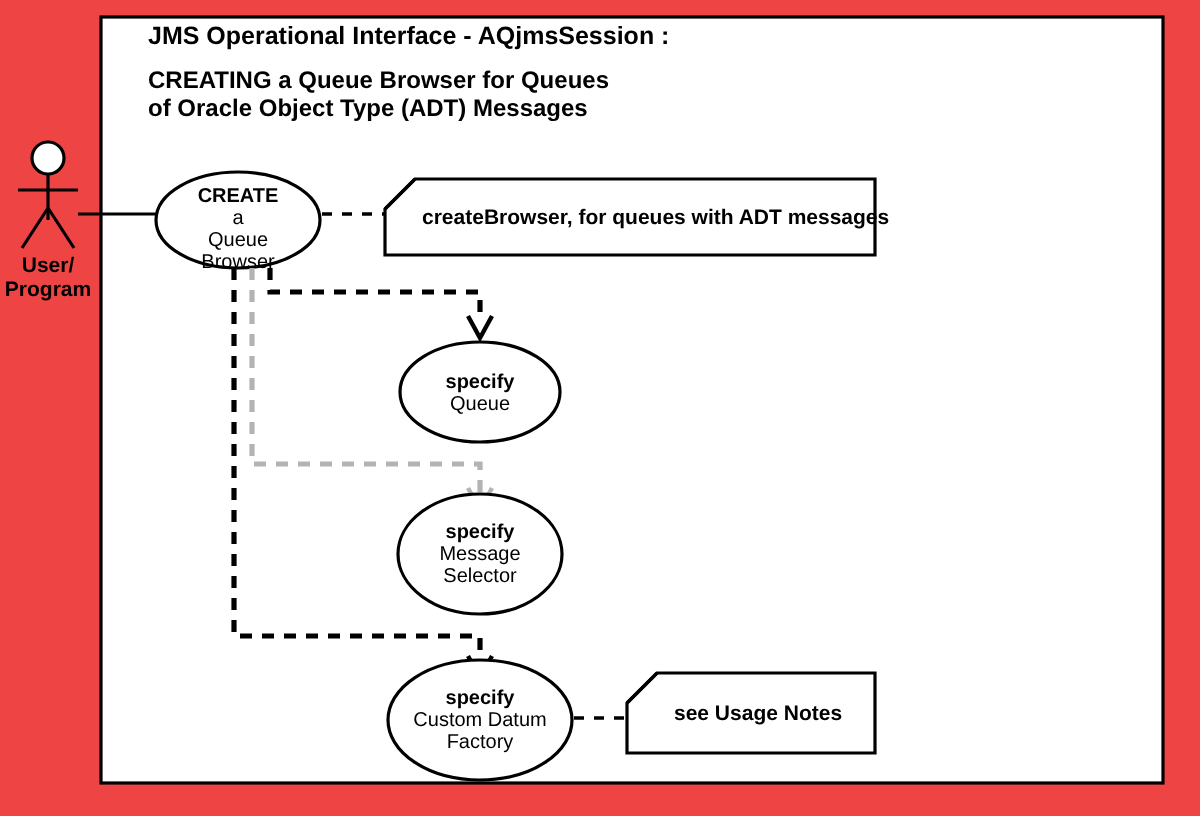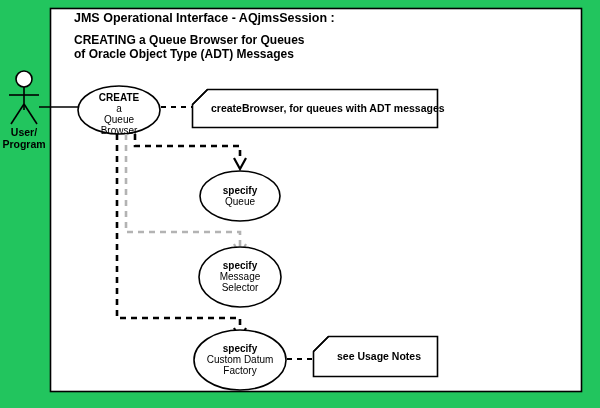--- a/index.html
+++ b/index.html
@@ -7,21 +7,21 @@
     padding: 0;
     background: #ffffff;
   }
   body {
     font-family: "Liberation Sans", sans-serif;
   }
   #diagram-root {
     position: relative;
     width: 600px;
     height: 408px;
-    background: #22c55e;
+    background: #ef4444;
     overflow: hidden;
   }
   #diagram-svg {
     position: absolute;
     top: 0;
     left: 0;
     width: 600px;
     height: 408px;
   }
   .title-line {

